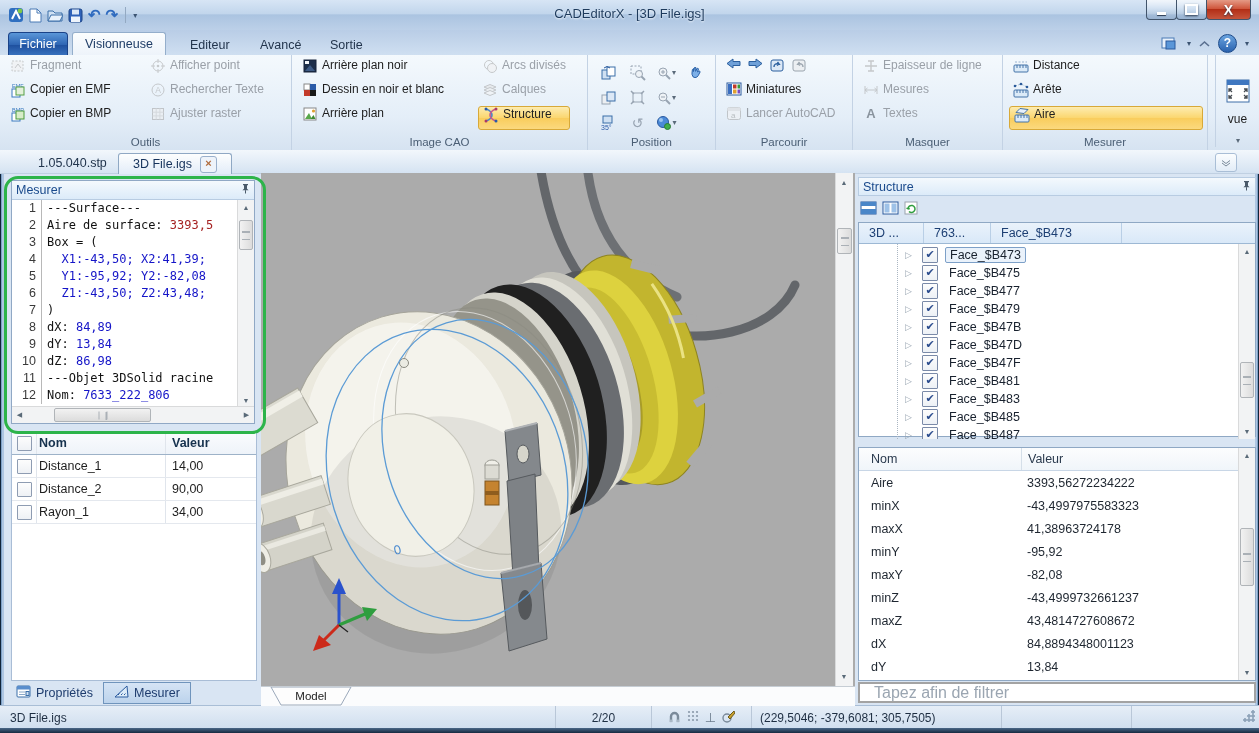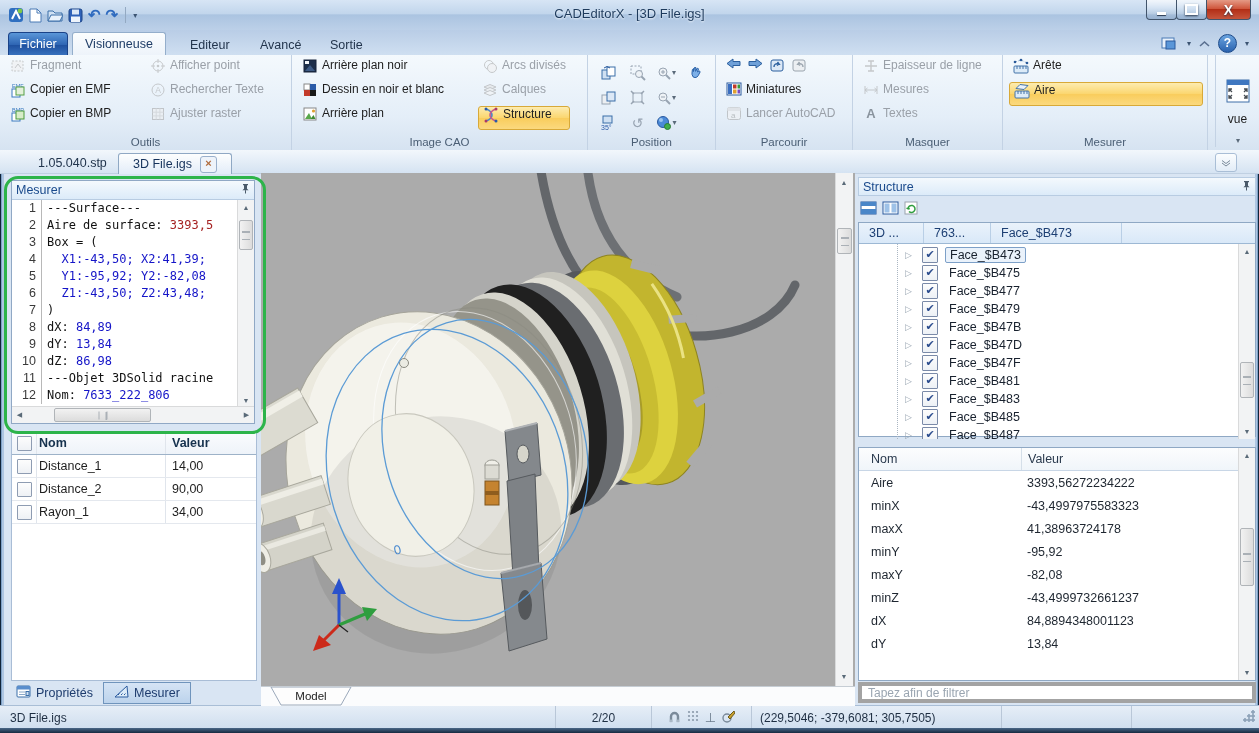--- a/index.html
+++ b/index.html
@@ -122,22 +122,22 @@
     color:#2c4d8e;font-size:11px;line-height:12px;text-align:center;}
   .tlabel{padding:0 4px;}
   .tlabel.sel{border:1px solid #7da0c8;background:#eaf2fb;border-radius:2px;}
   .propsbox{position:absolute;left:858px;top:447px;width:398px;height:234px;background:#fff;border:1px solid #8fa8c4;box-sizing:border-box;z-index:3;}
   .prow{display:flex;height:23px;align-items:center;font-size:12.5px;color:#1e2630;}
   .prow.header{height:22px;background:linear-gradient(#fcfdfe,#f0f5fa);border-bottom:1px solid #c8d6e6;color:#2a3a4e;}
   .pc-n{flex:0 0 150px;padding-left:12px;}
   .pc-v{flex:1;padding-left:6px;}
   .prow.header .pc-v{border-left:1px solid #d5dfe9;height:100%;display:flex;align-items:center;}
   .filter{position:absolute;left:858px;top:682px;width:398px;height:21px;box-sizing:border-box;z-index:3;}
-  .filter input{width:100%;height:100%;box-sizing:border-box;border:4px solid #a3a3a3;font-family:"Liberation Sans",sans-serif;
-    font-size:12px;padding:0 6px;color:#333;background:#fff;outline:none;}
+  .filter input{width:100%;height:100%;box-sizing:border-box;border:2px solid #a3a3a3;font-family:"Liberation Sans",sans-serif;
+    font-size:16px;padding:0 14px;color:#333;background:#fff;outline:none;}
   .filter input::placeholder{color:#9aa5b1;}
   
   .statusbar{position:absolute;left:0;top:705px;width:1259px;height:23px;
     background:linear-gradient(#e6eef7,#cfdeef);border-top:1px solid #a9bed6;display:flex;align-items:center;color:#1e2e42;}
   .sseg{height:100%;display:flex;align-items:center;border-right:1px solid #b9c7d8;box-sizing:border-box;}
   .winbottom{position:absolute;left:0;top:728px;width:1259px;height:5px;background:linear-gradient(#5a7globe,#16293f);background:linear-gradient(#4a6788,#16293f);}
   .sicons{display:flex;gap:6px;align-items:center;}
   .resizegrip{position:absolute;right:4px;bottom:7px;width:12px;height:12px;
     background:radial-gradient(circle at 2px 10px,#8fa4ba 1.5px,transparent 2px),
                radial-gradient(circle at 6px 10px,#8fa4ba 1.5px,transparent 2px),
@@ -461,20 +461,28 @@
       <div class="sbtn dis">
         <span class="i16" style="font-weight:bold;color:#8a949e;font-size:13px;text-align:center;line-height:16px;">A</span>
         <span class="lbl">Textes</span>
       </div>
       <div class="glabel">Masquer</div>
     </div>
 
     <div class="rgroup" style="width:205px;">
       <div class="sbtn">
         <span class="i16"><svg width="16" height="16">
+              <path d="M2 4 h12" stroke="#9ab4d0" stroke-dasharray="2 1.5"></path>
+              <rect x="1" y="7" width="14" height="7" rx="1" fill="#dcebf8" stroke="#4272a8"></rect>
+              <path d="M4 7 v3 M7 7 v3 M10 7 v3 M13 7 v3" stroke="#4272a8"></path>
+            </svg></span>
+        <span class="lbl">Distance</span>
+      </div>
+      <div class="sbtn">
+        <span class="i16"><svg width="16" height="16">
               <path d="M2 4 L8 2 L14 5" stroke="#9ab4d0" fill="none" stroke-dasharray="2 1.5"></path>
               <circle cx="2" cy="4" r="1.3" fill="#2a5a9a"></circle>
               <circle cx="8" cy="2" r="1.3" fill="#2a5a9a"></circle>
               <circle cx="14" cy="5" r="1.3" fill="#2a5a9a"></circle>
               <rect x="1" y="8" width="14" height="7" rx="1" fill="#dcebf8" stroke="#4272a8"></rect>
               <path d="M4 8 v3 M7 8 v3 M10 8 v3 M13 8 v3" stroke="#4272a8"></path>
             </svg></span>
         <span class="lbl">Arête</span>
       </div>
       <div class="sbtn sel">
@@ -826,20 +834,24 @@
       </div>
     <div class="prow">
         <span class="pc-n">maxY</span>
         <span class="pc-v">-82,08</span>
       </div>
     <div class="prow">
         <span class="pc-n">minZ</span>
         <span class="pc-v">-43,4999732661237</span>
       </div>
     <div class="prow">
+        <span class="pc-n">maxZ</span>
+        <span class="pc-v">43,4814727608672</span>
+      </div>
+    <div class="prow">
         <span class="pc-n">dX</span>
         <span class="pc-v">84,8894348001123</span>
       </div>
     <div class="prow">
         <span class="pc-n">dY</span>
         <span class="pc-v">13,84</span>
       </div>
     <div class="vscroll">
       <span class="sbtn2" style="top:0;">▲</span>
       <div class="thumb" style="top:80px;left:1px;right:1px;height:56px;">

